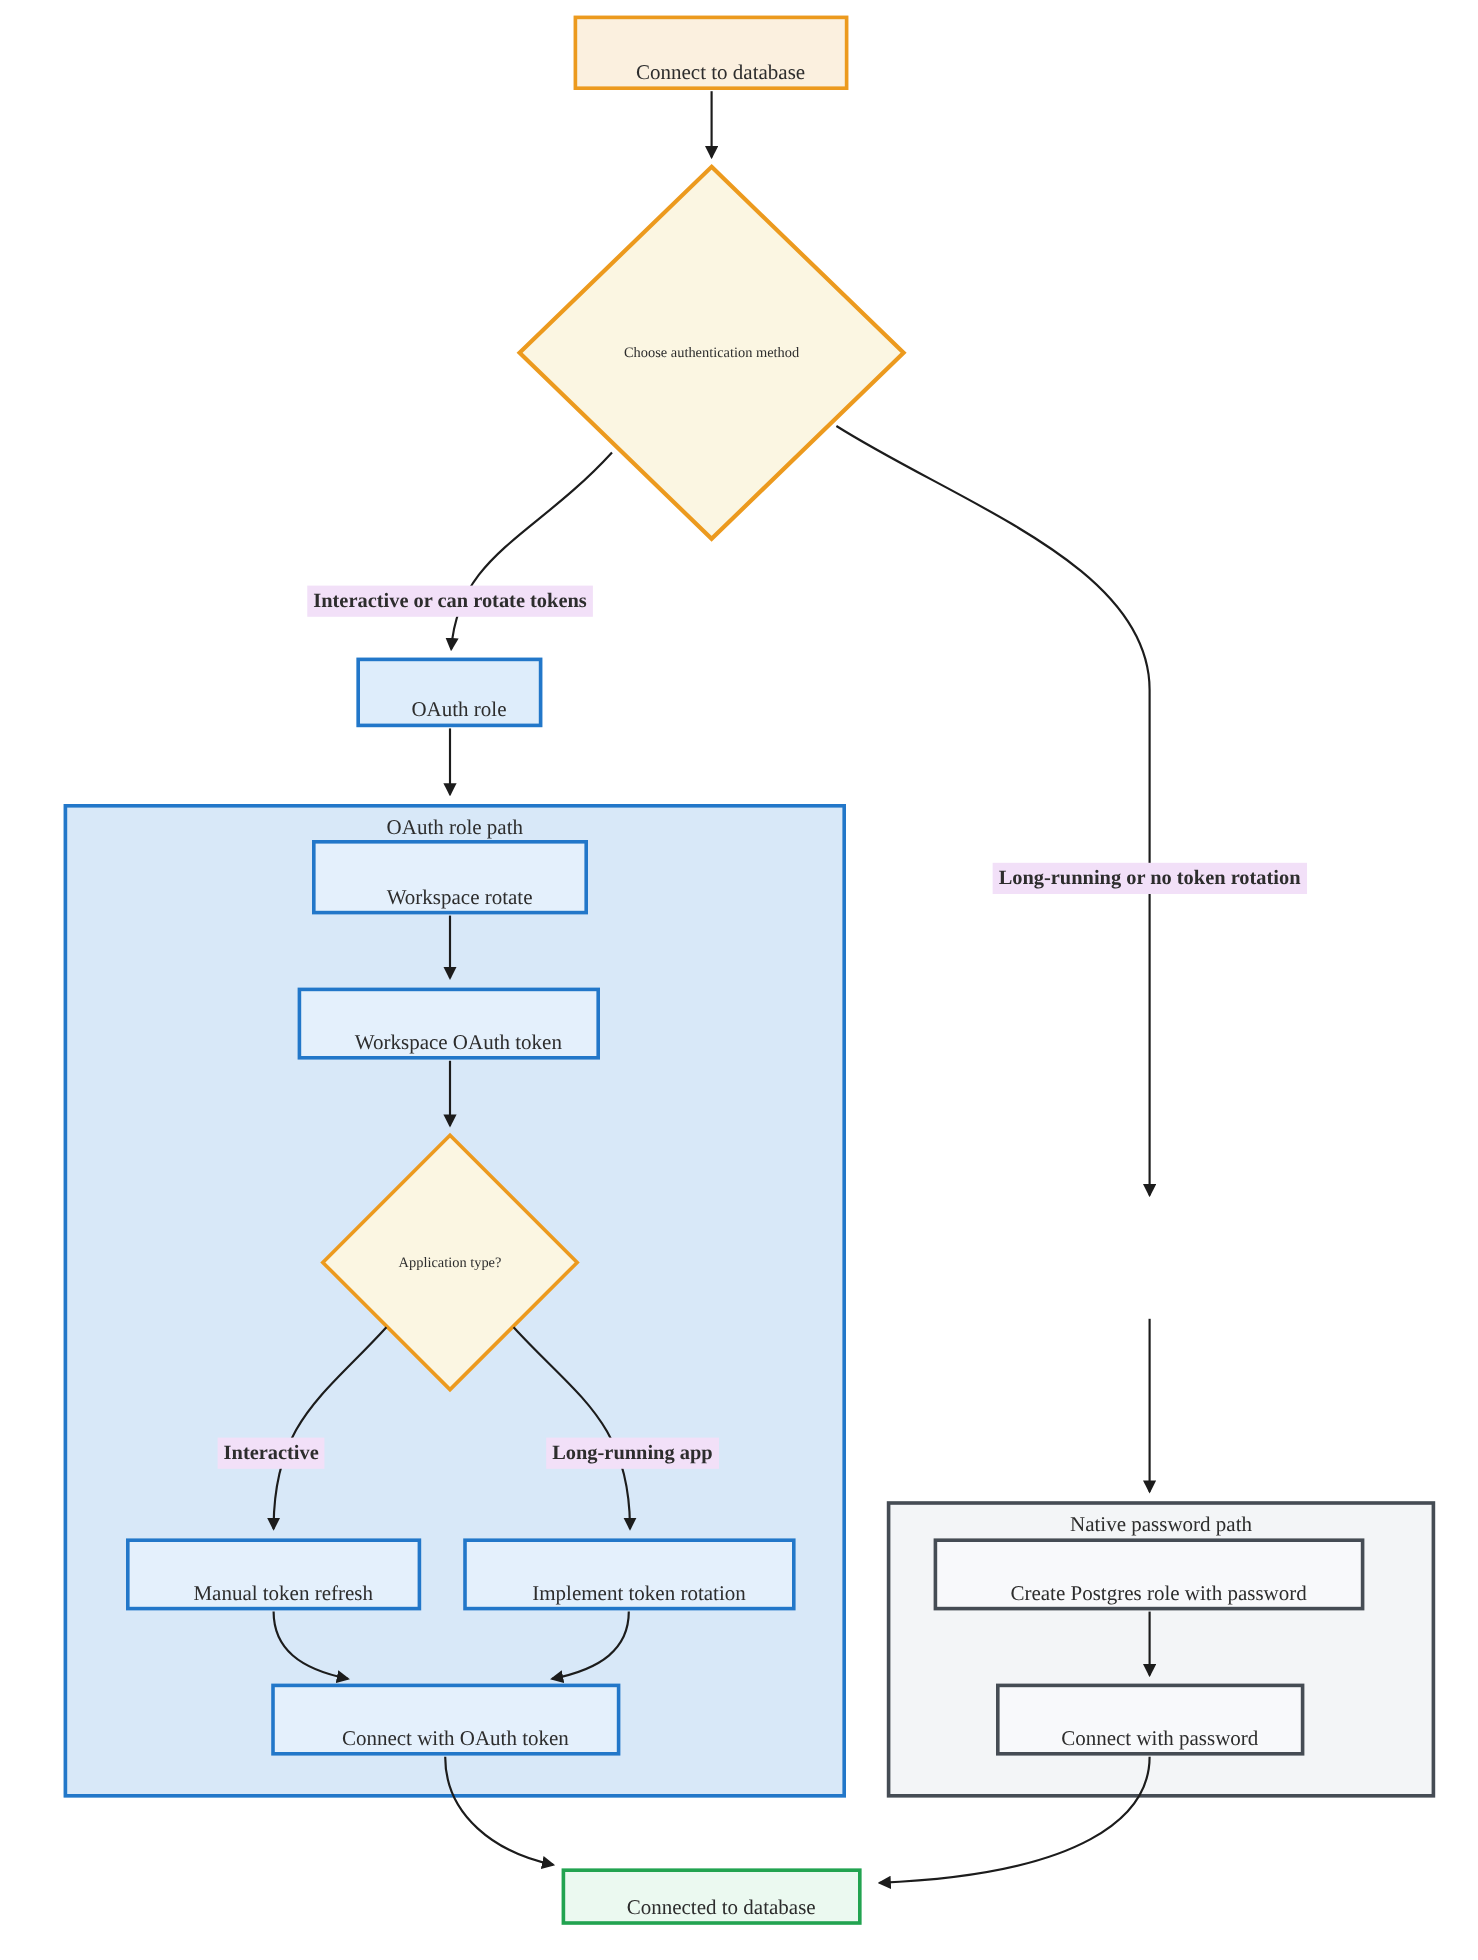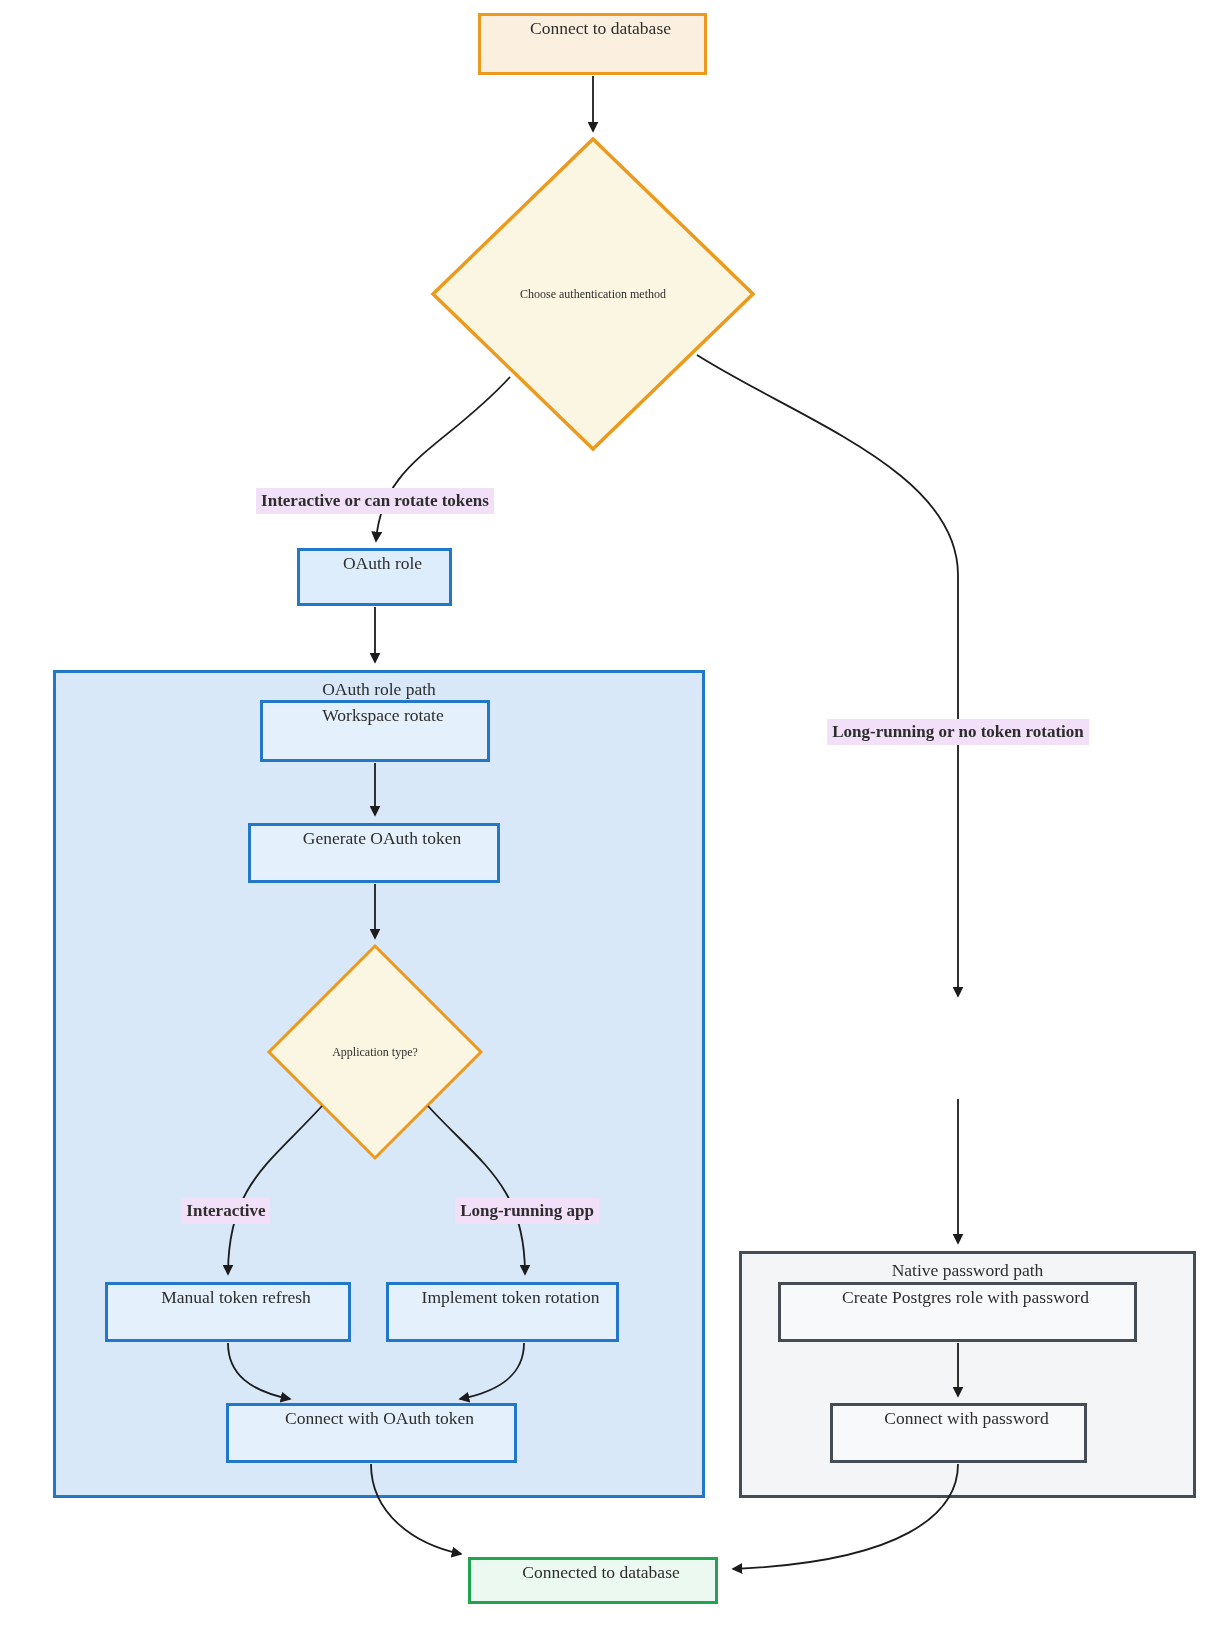--- a/index.html
+++ b/index.html
@@ -14,21 +14,21 @@
           font-family:"Liberation Serif","DejaVu Serif",serif;color:var(--text);}
   .container{position:absolute;box-sizing:border-box;z-index:1;padding-left:39px;}
   .container.blue{background:var(--blue-container-bg);border:3px solid var(--blue);}
   .container.gray{background:var(--gray-container-bg);border:3px solid var(--gray);}
   .container-title{position:absolute;top:6px;left:0;width:100%;text-align:center;
                    font-size:17.5px;color:var(--text);}
   svg#edges{position:absolute;left:0;top:0;z-index:2;}
   .edge{fill:none;stroke:var(--line);stroke-width:1.8px;marker-end:url(#arrow);}
   #arrow path{fill:var(--line);}
   .diamond{stroke-width:3.5px;stroke:var(--orange);fill:var(--diamond-fill);}
-  .node{position:absolute;box-sizing:border-box;z-index:3;display:flex;align-items:flex-start;
+  .node{position:absolute;box-sizing:border-box;z-index:3;display:flex;align-items:flex-end;
         justify-content:center;text-align:center;font-size:17.5px;line-height:1.4;padding-left:16px;}
   .node.orange{background:var(--cream);border:3.5px solid var(--orange);}
   .node.blue{background:var(--blue-node-bg);border:3px solid var(--blue);}
   .node.blue-inner{background:var(--blue-inner-bg);border:3px solid var(--blue);}
   .node.gray{background:var(--gray-node-bg);border:3px solid var(--gray);}
   .node.green{background:var(--green-bg);border:3.5px solid var(--green);}
   .diamond-label{position:absolute;z-index:3;transform:translate(-50%,-50%);
                  font-size:12px;white-space:nowrap;}
   .edge-label{position:absolute;z-index:3;transform:translate(-50%,-50%);
               background:var(--label-bg);padding:3px 5px;font-size:17px;white-space:nowrap;font-weight:bold;}
@@ -80,30 +80,30 @@
 
   <div class="node blue" style="left:297px;top:548px;width:155px;height:58px;">
     <span>OAuth role</span>
   </div>
 
   <div class="node blue-inner" style="left:260px;top:700px;width:230px;height:62px;">
     <span>Workspace rotate</span>
   </div>
 
   <div class="node blue-inner" style="left:248px;top:823px;width:252px;height:60px;">
-    <span>Generate OAuth token</span>
+    <span>Workspace OAuth token</span>
   </div>
 
   <div class="diamond-label" style="left:375px;top:1052px;">Application type?</div>
 
   <div class="node blue-inner" style="left:105px;top:1282px;width:246px;height:60px;">
     <span>Manual token refresh</span>
   </div>
 
-  <div class="node blue-inner" style="left:386px;top:1282px;width:233px;height:60px;">
+  <div class="node blue-inner" style="left:386px;top:1282px;width:277px;height:60px;">
     <span>Implement token rotation</span>
   </div>
 
   <div class="node blue-inner" style="left:226px;top:1403px;width:291px;height:60px;">
     <span>Connect with OAuth token</span>
   </div>
 
 
   <div class="node gray" style="left:778px;top:1282px;width:359px;height:60px;">
     <span>Create Postgres role with password</span>

